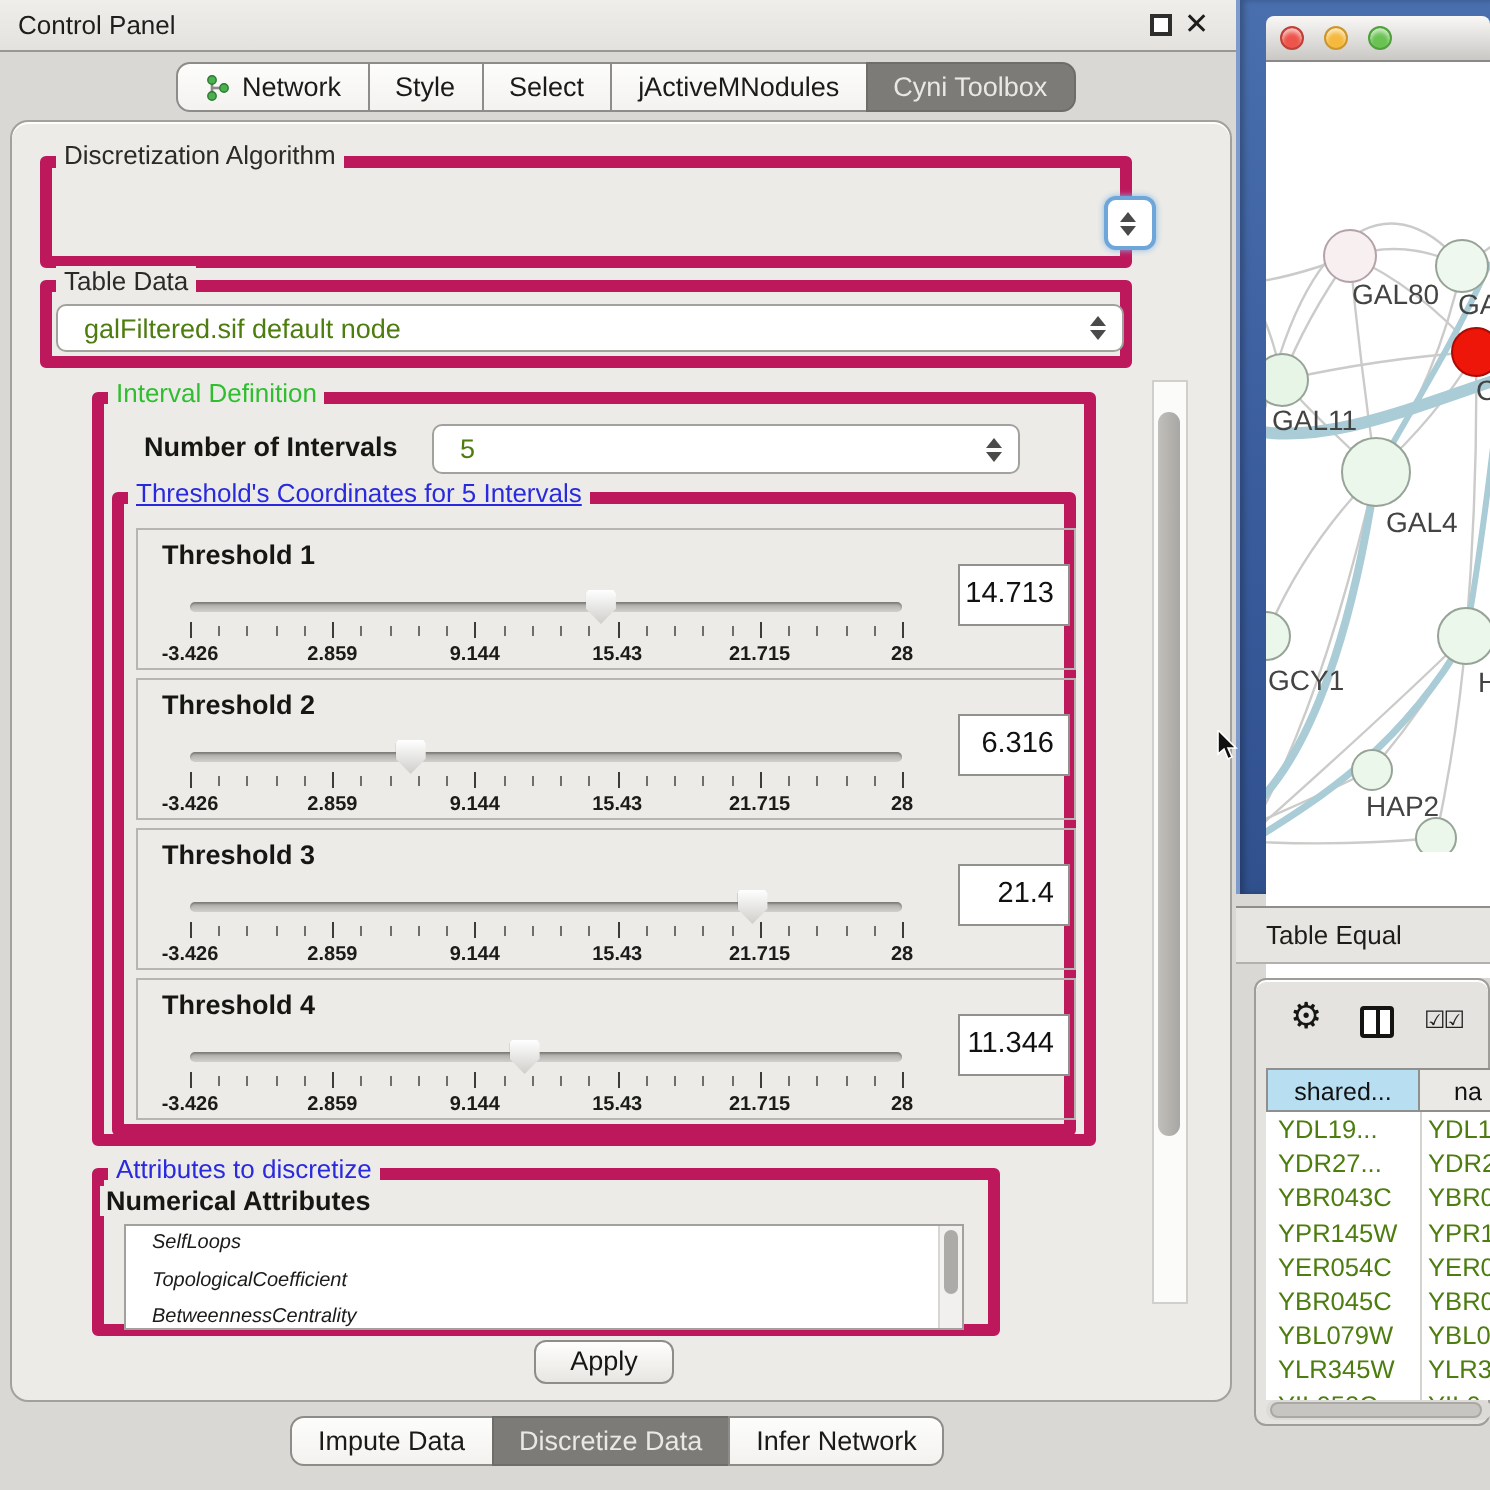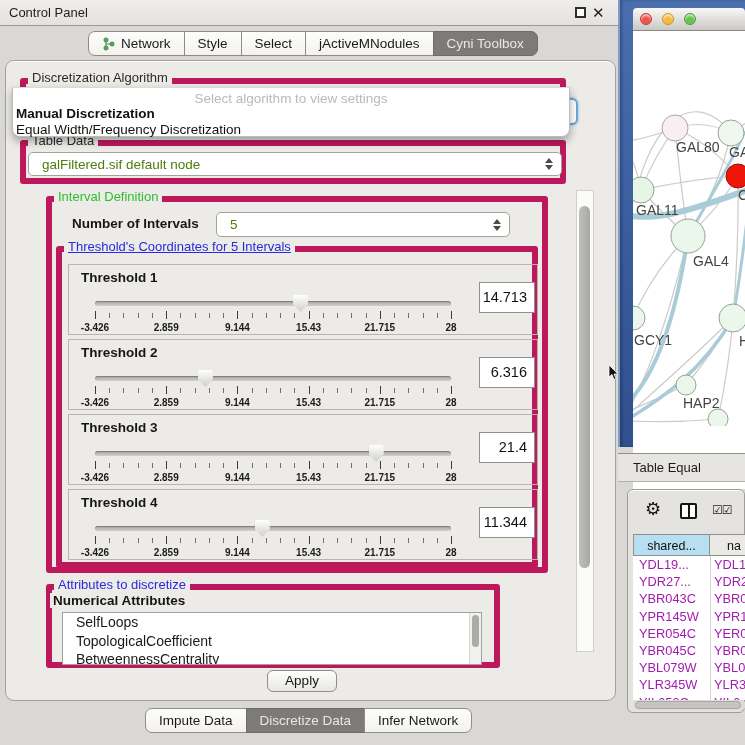--- a/index.html
+++ b/index.html
@@ -63,21 +63,21 @@
     filter:drop-shadow(0 0 1px #777);}
   .tick{position:absolute;width:1px;background:#6e6e6c;}
   .tick.minor{top:20px;height:5px;}
   .tick.major{top:18px;height:8px;background:#3c3c3a;}
   .tick-lab{position:absolute;top:29px;transform:translateX(-50%);font-size:10px;font-weight:bold;color:#1b1b19;white-space:nowrap;}
   .val-box{position:absolute;left:410px;top:17px;width:56px;height:31px;background:#fff;border:1px solid #91908c;
     font-size:14.5px;color:#111;text-align:right;line-height:29px;padding-right:7px;}
 
   
   #attr-list{position:absolute;left:62px;top:612px;width:420px;height:53px;background:#fff;border:1px solid #a3a19d;overflow:hidden;}
-  .attr-item{padding-left:13px;font-size:14px;color:#1a1a18;line-height:18.5px;white-space:nowrap;}
+  .attr-item{padding-left:13px;font-size:10px;color:#1a1a18;line-height:18.5px;white-space:nowrap;font-style:italic;}
   #attr-scroll{position:absolute;right:0;top:0;width:12px;height:51px;background:#f1f0ee;border-left:1px solid #d7d6d3;}
   #attr-thumb{position:absolute;left:2px;top:2px;width:7px;height:32px;background:#acaba8;border-radius:4px;}
 
   #apply-button{position:absolute;left:267px;top:670px;width:70px;height:22px;border:1px solid #8f8d89;border-radius:6px;
     background:linear-gradient(#fefefd,#e7e6e2);font-size:13.5px;color:#161614;text-align:center;line-height:20px;}
 
   #content-scrollbar{position:absolute;left:576px;top:190px;width:18px;height:462px;background:#fbfbf9;border:1px solid #d0cfcb;}
   #content-thumb{position:absolute;left:2px;top:15px;width:11px;height:362px;border-radius:6px;
     background:linear-gradient(90deg,#c0bfbc,#a8a7a4);}
 
@@ -102,21 +102,21 @@
     border:1px solid #9e9d99;border-radius:6px;box-shadow:inset 0 1px 0 #fff;}
   #gear-icon{position:absolute;left:17px;top:8px;font-size:18px;color:#161614;}
   #col-icon{position:absolute;left:52px;top:13px;width:17px;height:16px;border:2px solid #141412;border-radius:2px;background:#fff;}
   #col-icon i{position:absolute;left:6px;top:0;width:2px;height:12px;background:#141412;}
   #check-icons{position:absolute;left:84px;top:13px;font-size:12px;letter-spacing:-1px;color:#222;}
   #data-table{position:absolute;left:5px;top:44px;width:113px;height:166px;background:#fff;overflow:hidden;}
   .hd{position:absolute;top:0;height:22px;font-size:12.5px;color:#111;line-height:22px;}
   #hd-shared{left:0;width:77px;background:#b7def1;border:1px solid #8f8f8d;text-align:center;}
   #hd-name{left:77px;width:60px;background:#eae9e6;border-top:1px solid #8f8f8d;border-bottom:1px solid #8f8f8d;padding-left:17px;}
   #tbl-rows{position:absolute;left:0;top:22px;width:113px;height:144px;overflow:hidden;}
-  .trow{position:relative;height:17.2px;font-size:12.8px;color:#a21caf;white-space:nowrap;}
+  .trow{position:relative;height:17.2px;font-size:12.8px;color:#4d7c0f;white-space:nowrap;}
   .tc1{position:absolute;left:6px;top:0;line-height:17.2px;}
   .tc2{position:absolute;left:81px;top:0;line-height:17.2px;}
   #tbl-vline{position:absolute;left:77px;top:22px;width:1px;height:144px;background:#d4d3d0;}
   #h-scrollbar{position:absolute;left:5px;top:210px;width:113px;height:10px;background:#dcdbd7;border-radius:5px;}
   #h-thumb{position:absolute;left:2px;top:1px;width:106px;height:8px;background:#c6c5c1;border:1px solid #a9a8a5;border-radius:4px;}
 
   #mouse-cursor{position:absolute;left:608px;top:365px;z-index:30;}
 </style>
 </head>
 <body>
@@ -159,25 +159,20 @@
   <div class="groupbox" style="left:20px;top:78px;width:546px;height:56px;"></div>
   <span class="grouptitle t-dark" style="left:28px;top:70px;">Discretization Algorithm</span>
 
   <div id="combo-fragment">
     <span class="stepper">
         <i class="up"></i>
         <i class="down"></i>
       </span>
   </div>
 
-  <div id="algo-popup">
-    <div id="popup-placeholder">Select algorithm to view settings</div>
-    <div id="popup-item-0" class="popup-item">Manual Discretization</div>
-    <div id="popup-item-1" class="popup-item">Equal Width/Frequency Discretization</div>
-  </div>
 
   <div class="groupbox" style="left:20px;top:140px;width:546px;height:44px;"></div>
   <span class="grouptitle t-dark" style="left:28px;top:133px;">Table Data</span>
   <div class="combo" style="left:28px;top:152px;width:534px;height:24px;">
     <span class="val">galFiltered.sif default node</span>
     <span class="stepper">
         <i class="up"></i>
         <i class="down"></i>
       </span>
   </div>

